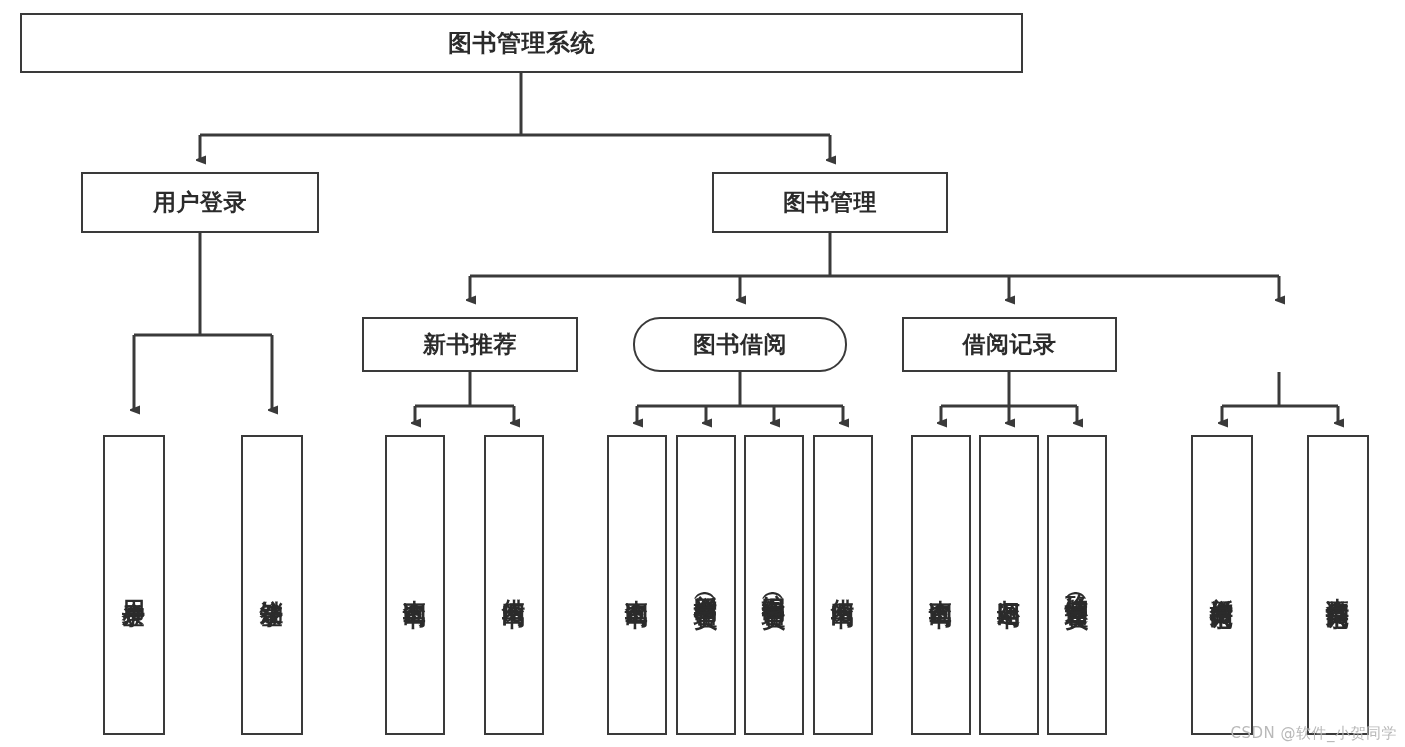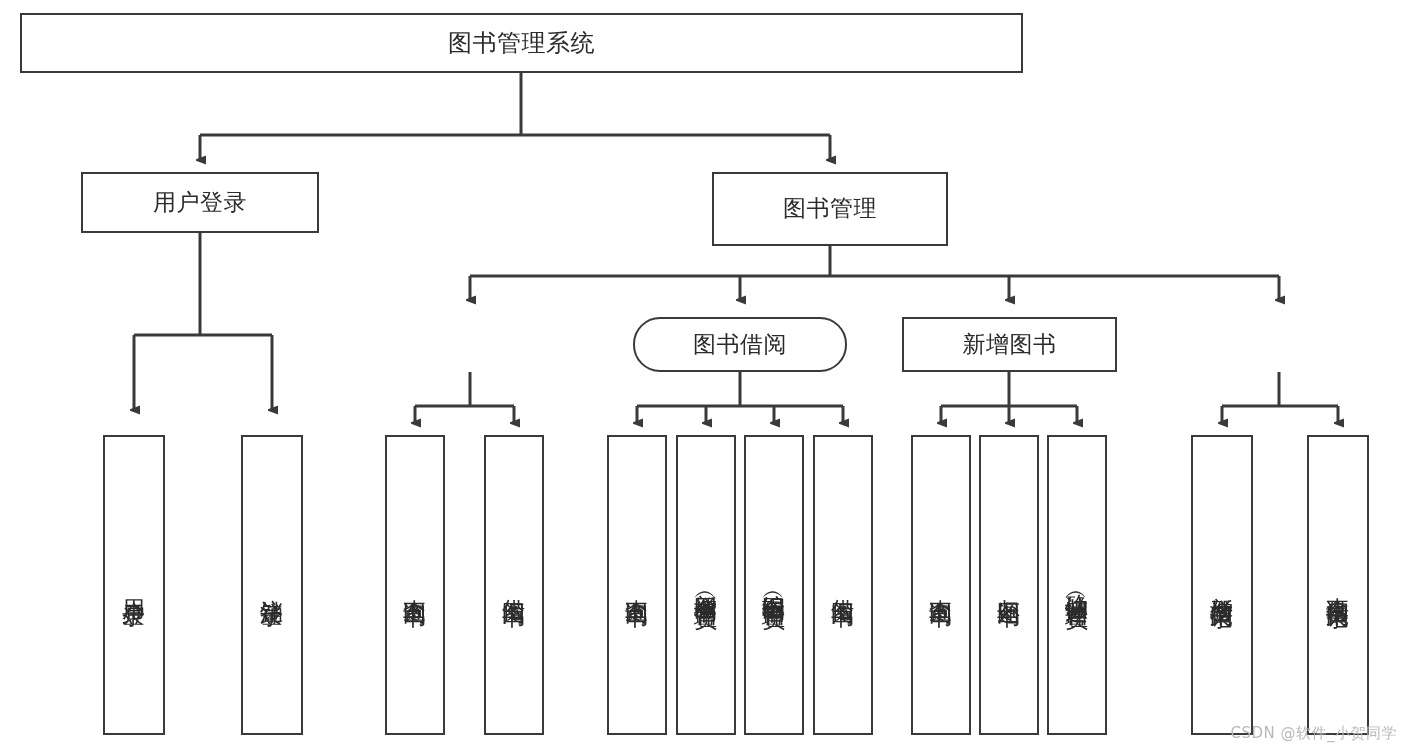--- a/index.html
+++ b/index.html
@@ -34,20 +34,21 @@
     display: flex;
     align-items: center;
     justify-content: center;
     color: #2b2b2b;
   }
   .node .label {
     display: block;
     text-align: right;
     line-height: 1.12;
     white-space: nowrap;
+    font-weight: bold;
   }
   
   .node.horiz .label {
     font-size: 23px;
     letter-spacing: 0.5px;
   }
   .node.root .label {
     font-size: 24px;
   }
   
@@ -130,29 +131,32 @@
     </g>
   </svg>
 
   <div class="node horiz root" style="left:20px; top:13px; width:1003px; height:60px;">
     <span class="label">图书管理系统</span>
   </div>
 
   <div class="node horiz" style="left:81px; top:172px; width:238px; height:61px;">
     <span class="label">用户登录</span>
   </div>
-  <div class="node horiz" style="left:712px; top:172px; width:236px; height:74px;">
+  <div class="node horiz" style="left:712px; top:172px; width:236px; height:61px;">
     <span class="label">图书管理</span>
   </div>
 
+  <div class="node horiz" style="left:362px; top:317px; width:216px; height:55px;">
+    <span class="label">新书推荐</span>
+  </div>
   <div class="node horiz" style="left:633px; top:317px; width:214px; height:55px;border-radius:27px;">
     <span class="label">图书借阅</span>
   </div>
   <div class="node horiz" style="left:902px; top:317px; width:215px; height:55px;">
-    <span class="label">新增图书</span>
+    <span class="label">借阅记录</span>
   </div>
 
   <div class="node vert" style="left:103px; top:435px; width:62px; height:300px;">
     <span class="label">用户登录</span>
   </div>
   <div class="node vert" style="left:241px; top:435px; width:62px; height:300px;">
     <span class="label">注销登录</span>
   </div>
 
   <div class="node vert" style="left:385px; top:435px; width:60px; height:300px;">

